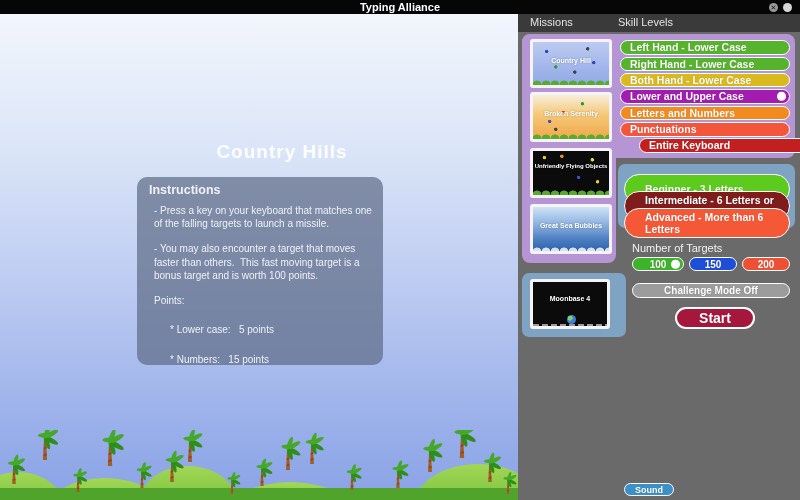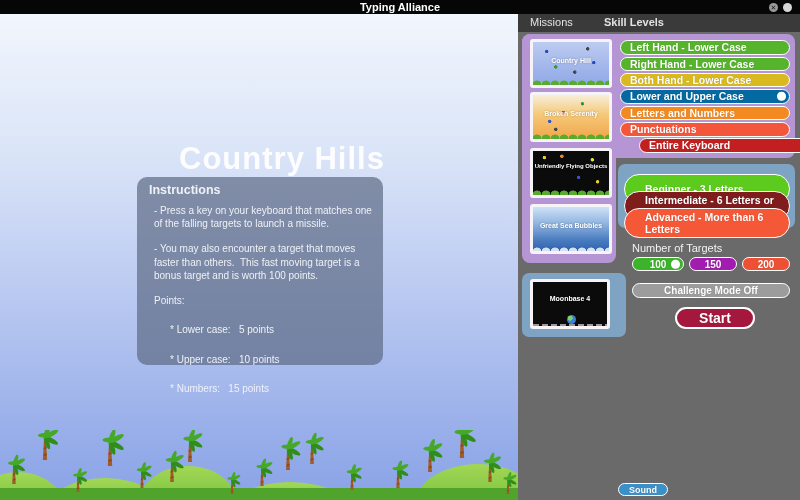--- a/index.html
+++ b/index.html
@@ -18,39 +18,39 @@
   .winbtn.close{right:22px;background:#9a9a9a;color:#1c1c1c;font-size:7px;line-height:9px;
     text-align:center;font-weight:bold;}
   .winbtn.zoom{right:8px;background:#d6d6d6;}
   
   .main{
     position:absolute;left:0;top:14px;width:518px;height:486px;
     background:linear-gradient(180deg,#f2f6fd 0%,#dbe5f8 28%,#bac9f1 58%,#94abe9 90%,#8aa3e6 100%);
   }
   .mission-title{
     position:absolute;left:0;top:127px;width:564px;text-align:center;
-    font-size:31px;font-weight:bold;color:rgba(255,255,255,0.93);letter-spacing:1px;
+    font-size:19px;font-weight:bold;color:rgba(255,255,255,0.93);letter-spacing:1px;
   }
   .instructions{
     position:absolute;left:137px;top:163px;width:246px;height:188px;box-sizing:border-box;
     background:rgba(92,106,132,0.70);border-radius:10px;color:#eef1f7;
     padding:6px 11px 6px 8px;
   }
   .instructions .hdr{font-size:12.5px;font-weight:bold;margin:0 0 7px 4px;}
   .instructions .body{padding-left:9px;font-size:10px;line-height:1.32;}
   .instructions p{margin:0 0 12px 0;white-space:pre-wrap;}
   .instructions .pts-hdr{margin:0 0 12px 0;}
   .instructions .pt{margin:16px;white-space:pre;line-height:1.36;}
   .hills{position:absolute;left:0;bottom:0;width:518px;height:70px;display:block;}
   
   .sidebar{position:absolute;left:518px;top:14px;width:282px;height:486px;background:#6a6a6a;}
   .side-hdr{position:absolute;left:0;top:0;width:282px;height:18px;background:#3a3a3a;}
   .side-hdr span{position:absolute;top:2px;font-size:11px;color:#e3e3e3;}
   .hdr-missions{left:12px;}
-  .hdr-skills{left:86px;font-weight:bold;}
+  .hdr-skills{left:100px;}
   .panel{position:absolute;}
   .panel.purple-top{left:4px;top:20px;width:273px;height:124px;background:#b595d3;border-radius:8px 8px 8px 0;}
   .panel.purple-col{left:4px;top:20px;width:94px;height:229px;background:#b595d3;border-radius:8px 0 8px 8px;}
   .panel.blue-right{left:100px;top:150px;width:177px;height:64px;background:#7ea3c3;border-radius:7px;}
   .panel.blue-moon{left:4px;top:259px;width:104px;height:64px;background:#7ea3c3;border-radius:7px;}
   
   .thumb{
     position:absolute;left:12px;width:82px;height:49px;box-sizing:border-box;
     border:3px solid #f6f4f8;border-radius:3px;overflow:hidden;cursor:pointer;
   }
@@ -102,21 +102,21 @@
   }
   .skill{left:102px;width:170px;height:14.5px;}
   .word{left:106px;width:166px;height:30px;padding-left:20px;}
   .dot{position:absolute;right:3.5px;top:50%;transform:translateY(-50%);
     width:8.5px;height:8.5px;border-radius:50%;background:#fff;}
   .ctr{justify-content:center;padding:0 6px;}
   .num{top:243px;height:14px;font-size:10px;}
   .lbl-targets{position:absolute;left:114px;top:228px;font-size:11px;color:#f2f2f2;}
   .challenge{left:114px;top:269px;width:158px;height:14.5px;background:#9c9c9c;font-size:10px;}
   .start{left:157px;top:293px;width:80px;height:22px;background:#a5173d;font-size:14px;border-width:2px;}
-  .sound{left:100px;top:469px;width:50px;height:13px;background:#3c90c8;font-size:9px;border-width:1.5px;}
+  .sound{left:106px;top:469px;width:50px;height:13px;background:#3c90c8;font-size:9px;border-width:1.5px;}
 </style>
 </head>
 <body>
 
 <div class="window">
 
   <div class="titlebar">
     <span class="title">Typing Alliance</span>
     <span class="winbtn close">✕</span>
     <span class="winbtn zoom"></span>
@@ -125,21 +125,20 @@
   <div class="main">
     <div class="mission-title">Country Hills</div>
 
     <div class="instructions">
       <div class="hdr">Instructions</div>
       <div class="body">
         <p>- Press a key on your keyboard that matches one of the falling targets to launch a missile.</p>
         <p>- You may also encounter a target that moves faster than others.  This fast moving target is a bonus target and is worth 100 points.</p>
         <p class="pts-hdr">Points:</p>
         <p class="pt">* Lower case:   5 points</p>
-        <p class="pt">* Upper case:   10 points</p>
         <p class="pt">* Numbers:   15 points</p>
       </div>
     </div>
 
     <svg class="hills" viewBox="0 0 518 70" aria-hidden="true">
       <defs>
         <linearGradient id="hg" x1="0" y1="0" x2="0" y2="1">
           <stop offset="0" stop-color="#a2d755"></stop>
             <stop offset="0.55" stop-color="#6fbd39"></stop>
             <stop offset="1" stop-color="#53a52c"></stop>
@@ -214,21 +213,21 @@
 
     <div class="pill skill" style="top: 26px; background: rgb(85, 180, 44);">
         <span>Left Hand - Lower Case</span>
       </div>
     <div class="pill skill" style="top: 42.5px; background: rgb(85, 180, 44);">
         <span>Right Hand - Lower Case</span>
       </div>
     <div class="pill skill" style="top: 58.5px; background: rgb(217, 186, 30);">
         <span>Both Hand - Lower Case</span>
       </div>
-    <div class="pill skill" style="top: 75px; background: #0369a1;">
+    <div class="pill skill" style="top: 75px; background: #a21caf;">
         <span>Lower and Upper Case</span>
         <span class="dot"></span>
       </div>
     <div class="pill skill" style="top: 91.5px; background: rgb(242, 138, 31);">
         <span>Letters and Numbers</span>
       </div>
     <div class="pill skill" style="top: 108px; background: rgb(244, 86, 59);">
         <span>Punctuations</span>
       </div>
     <div class="pill skill" style="top: 124px; background: rgb(194, 32, 32); margin-left: 19px;">
@@ -243,21 +242,21 @@
       </div>
     <div class="pill word" style="top: 194px; background: rgb(245, 88, 54);">
         <span>Advanced - More than 6 Letters</span>
       </div>
 
     <div class="lbl-targets">Number of Targets</div>
     <div class="pill ctr num" style="left: 114px; width: 52px; background: rgb(60, 179, 42);">
         <span>100</span>
         <span class="dot"></span>
       </div>
-    <div class="pill ctr num" style="left: 171px; width: 48px; background: #a21caf;">
+    <div class="pill ctr num" style="left: 171px; width: 48px; background: #1d4ed8;">
         <span>150</span>
       </div>
     <div class="pill ctr num" style="left: 224px; width: 48px; background: rgb(238, 80, 51);">
         <span>200</span>
       </div>
 
     <div class="pill ctr challenge">
         <span>Challenge Mode Off</span>
       </div>
     <div class="pill ctr start">

